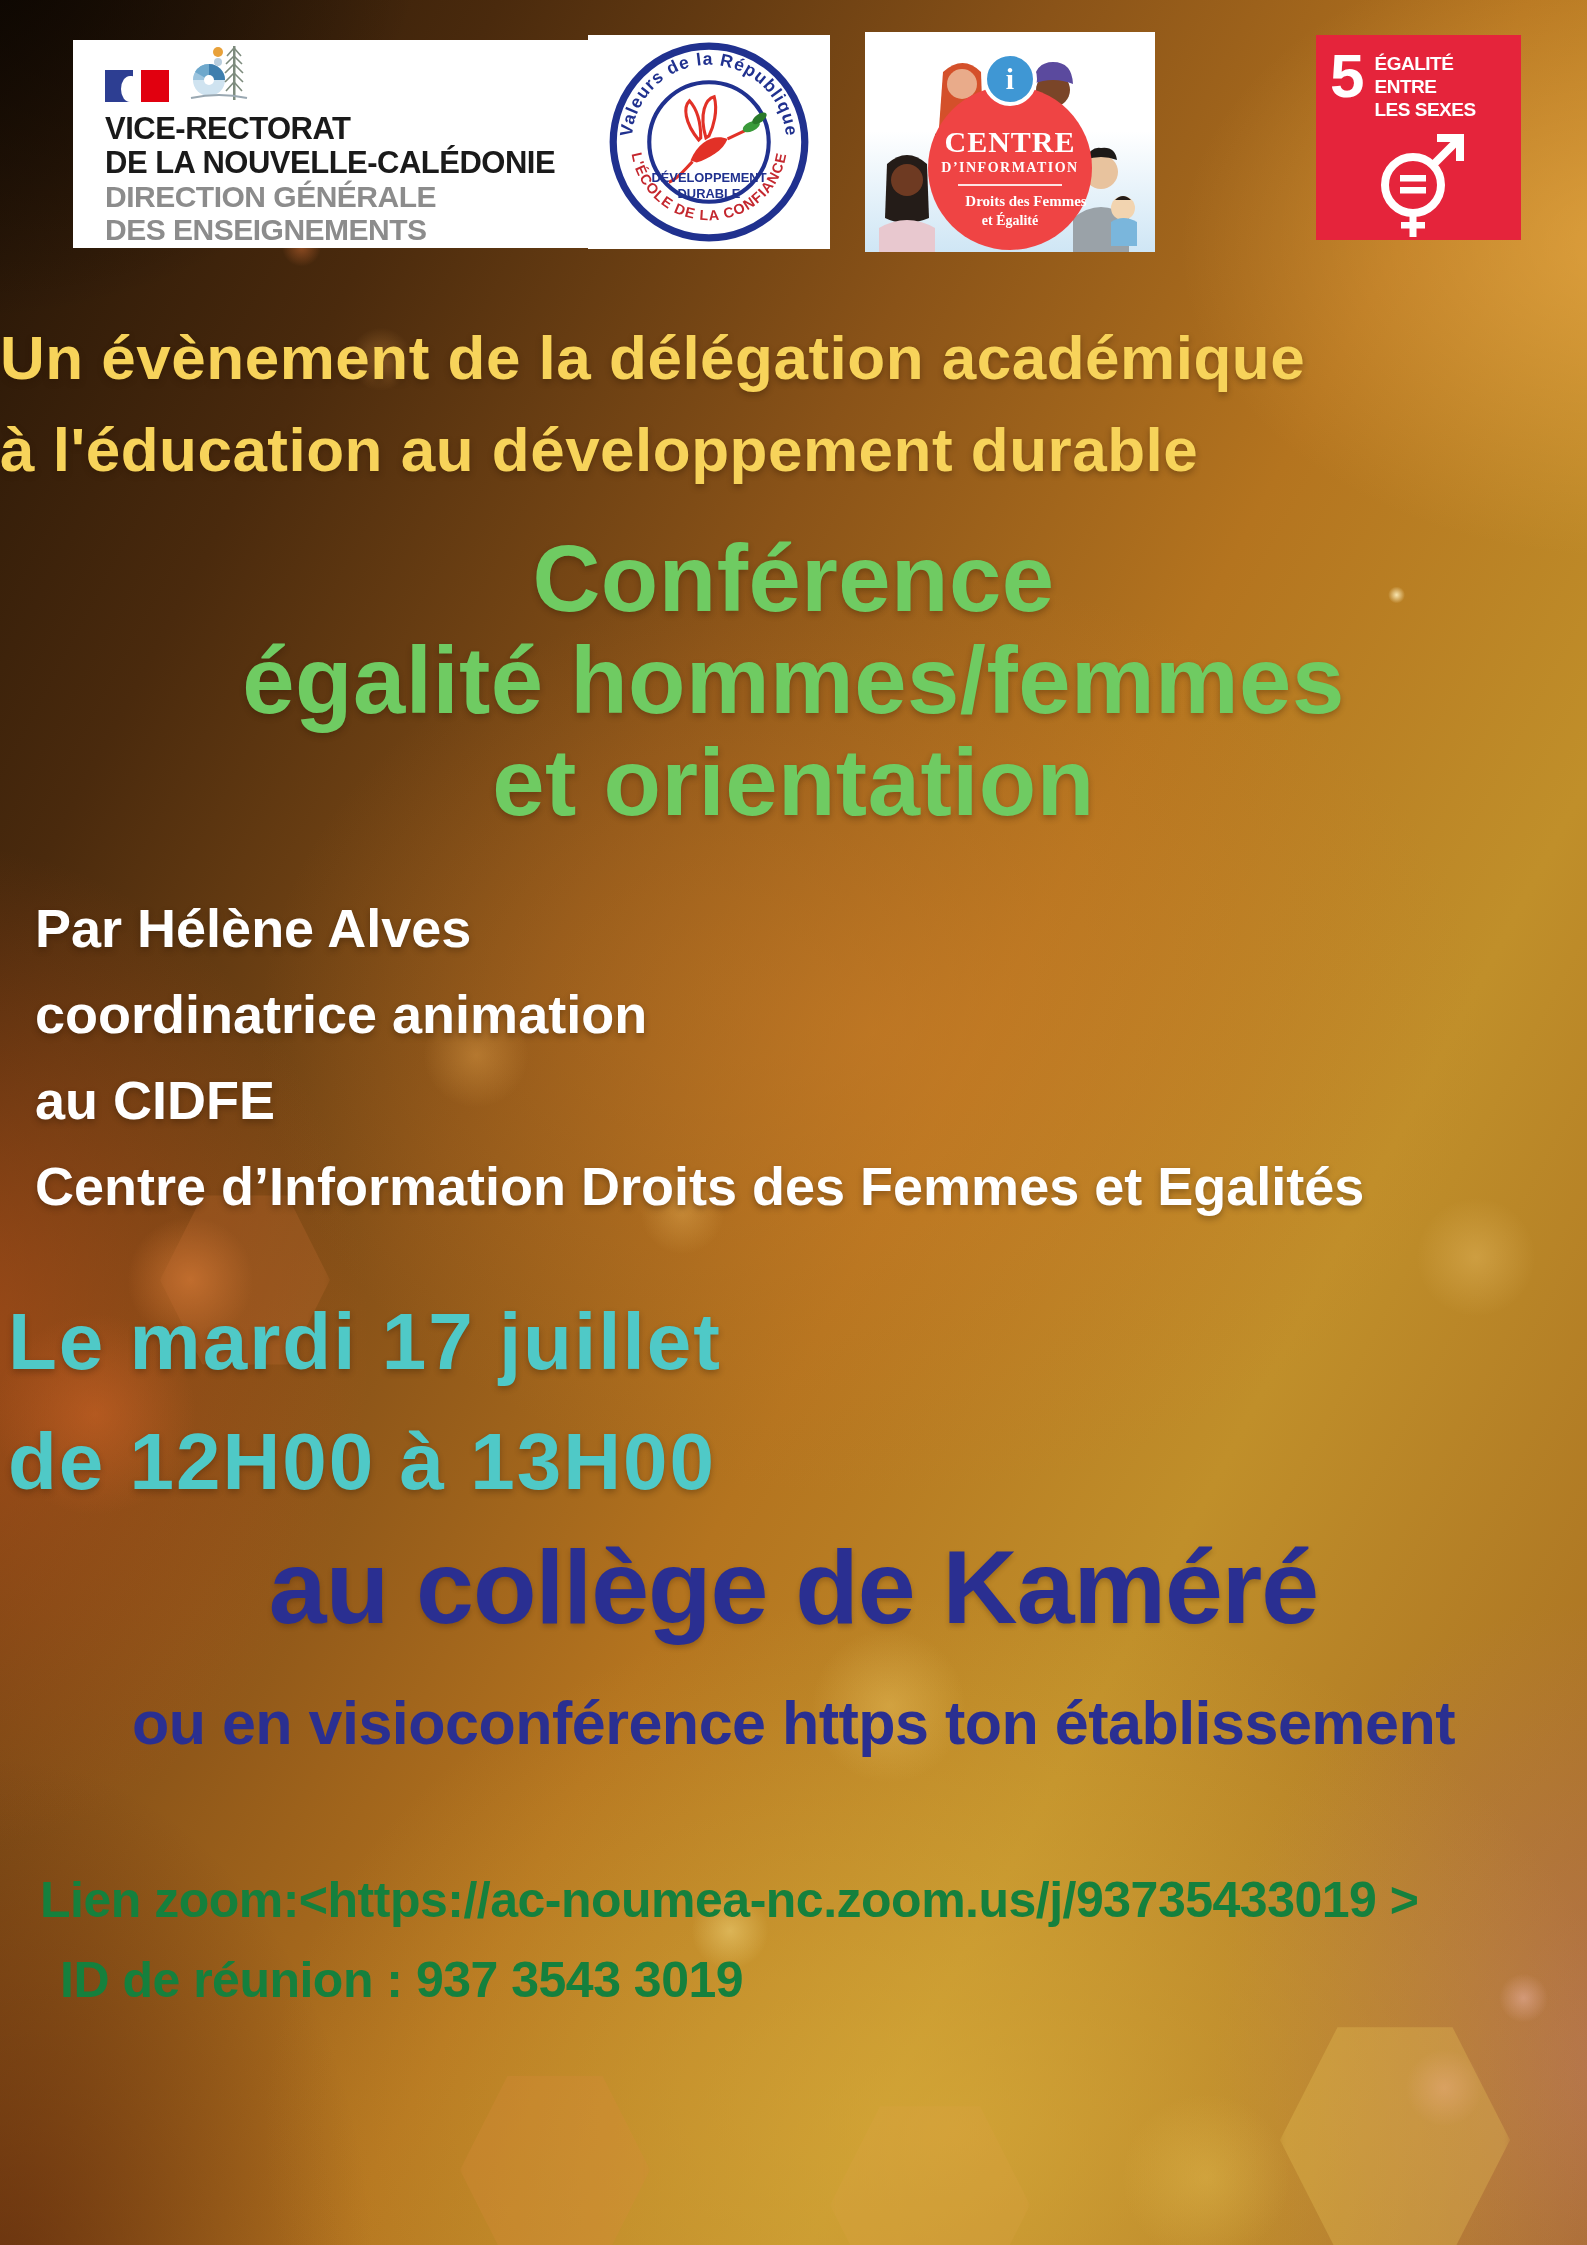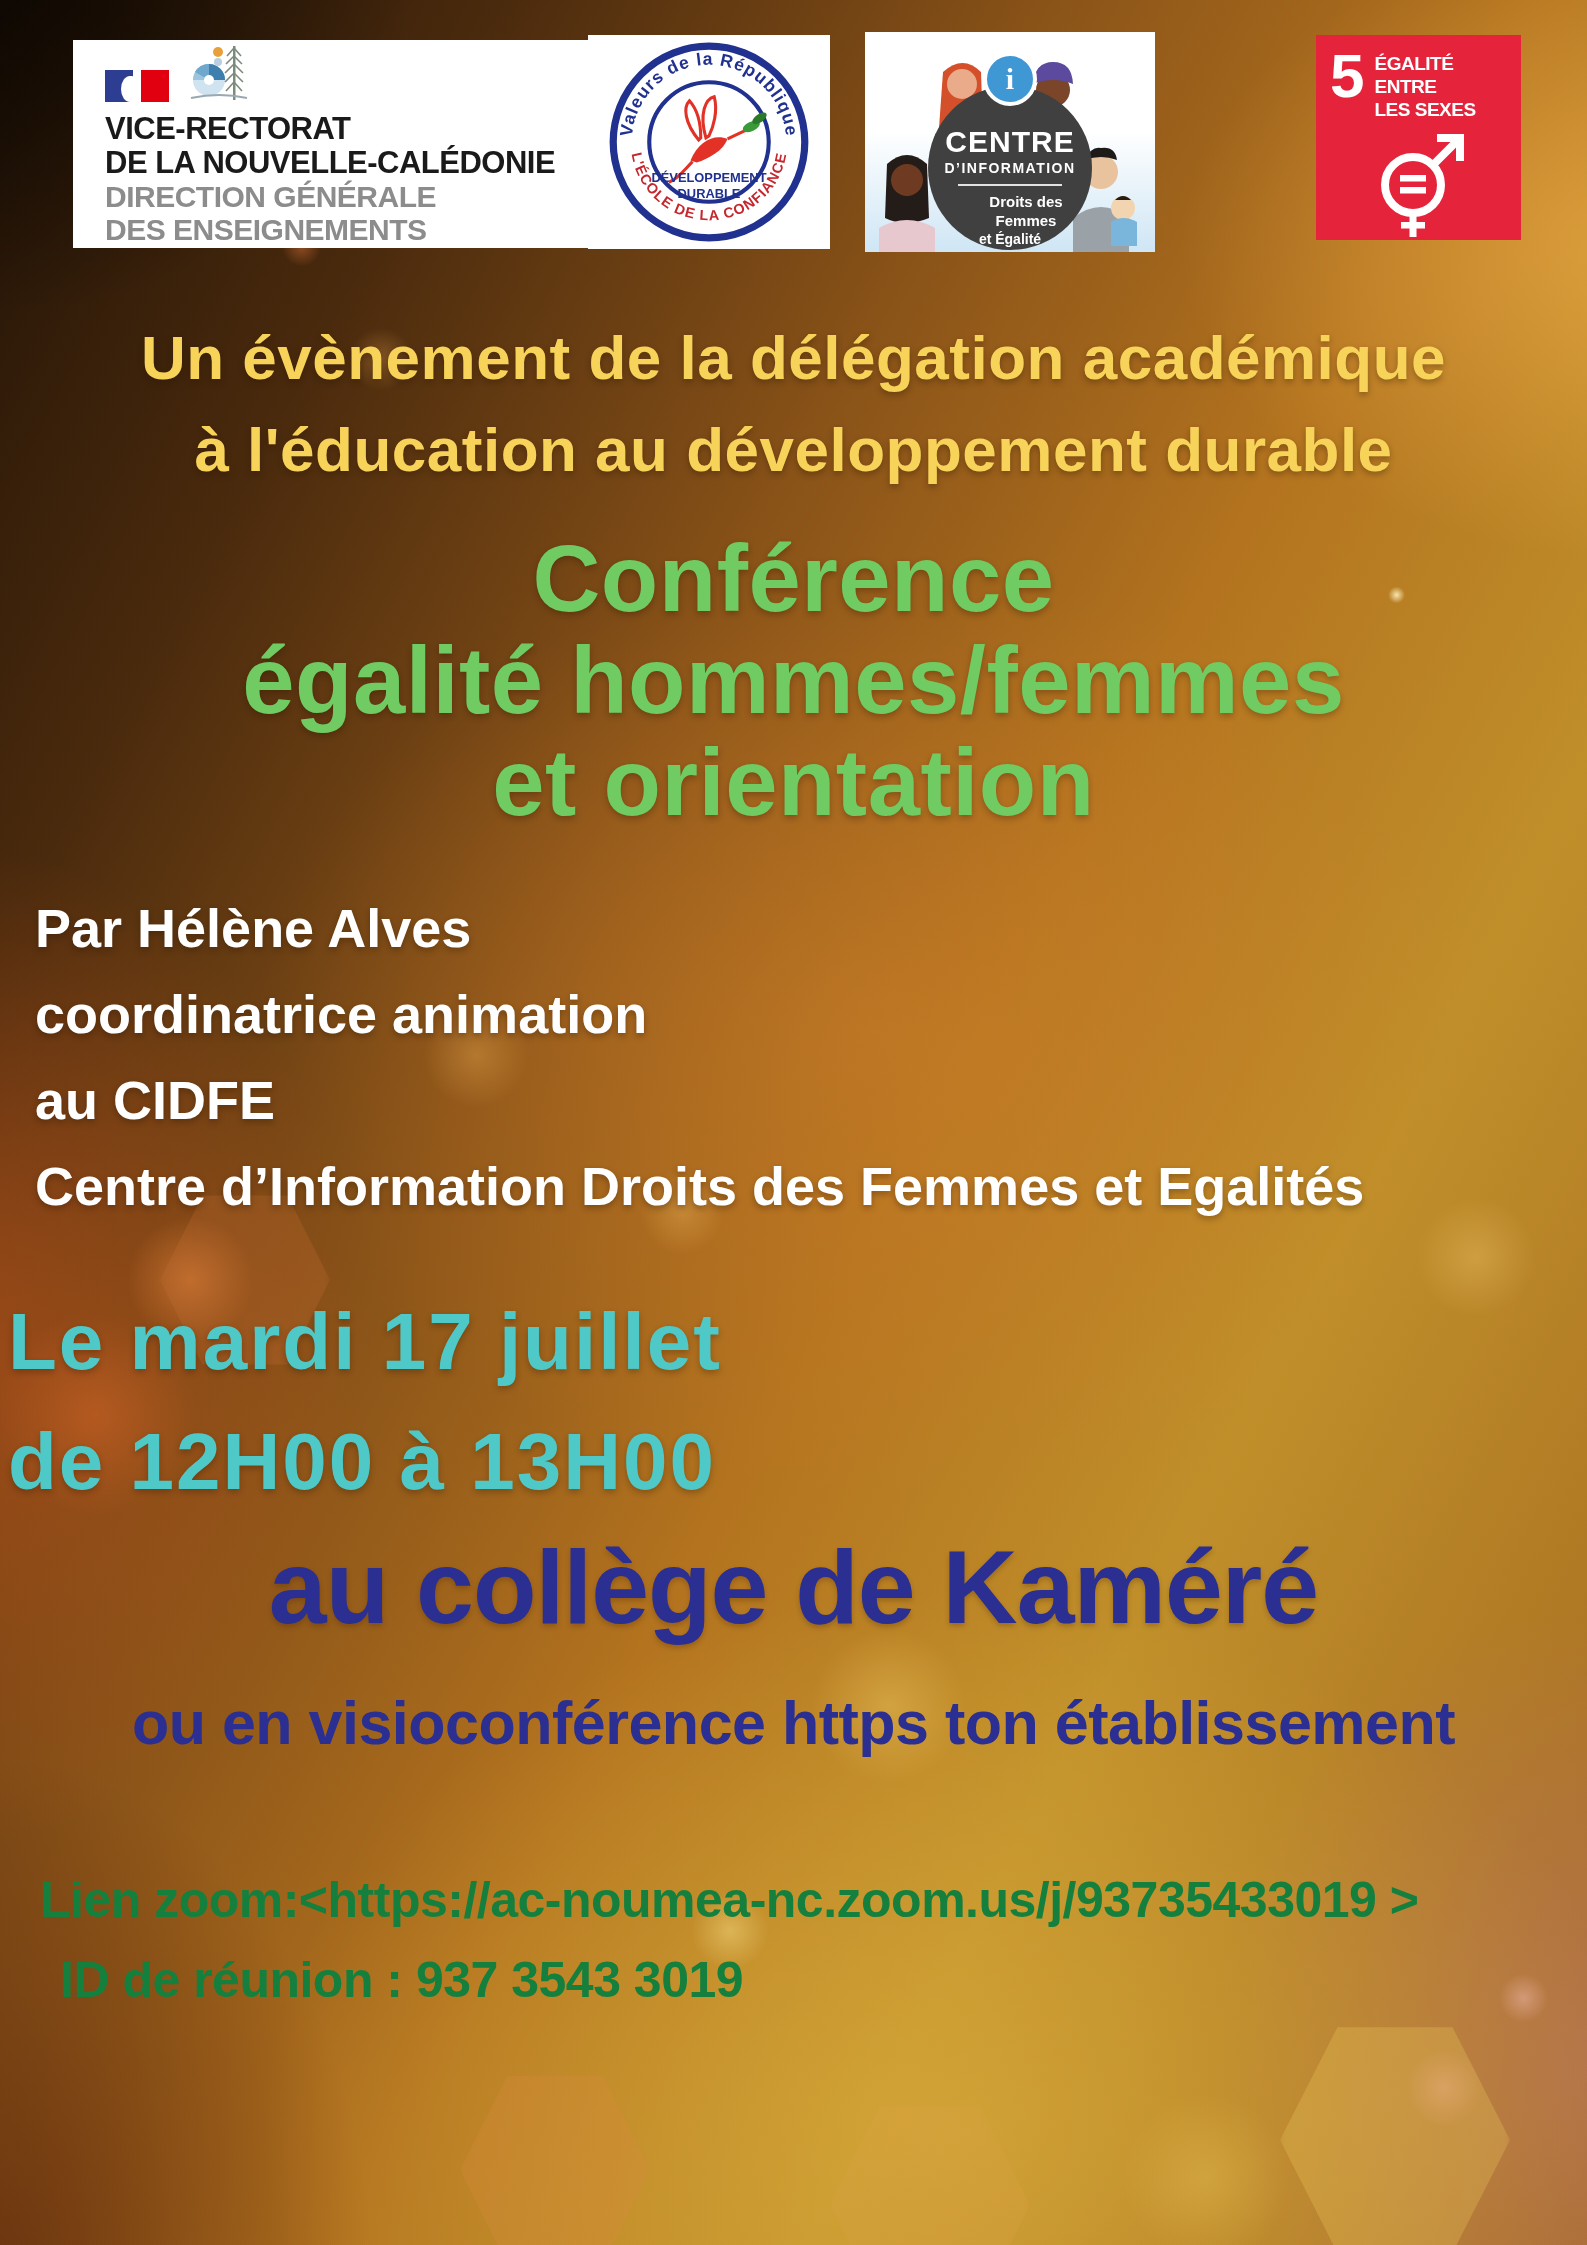--- a/index.html
+++ b/index.html
@@ -48,39 +48,39 @@
   .flag-blue::after{content:"";position:absolute;right:-6px;top:6px;width:18px;height:26px;background:#fff;border-radius:50% 40% 30% 50%;}
   .flag-red{width:28px;height:32px;background:#e1000f;}
   .vr-t1{font-size:31px;font-weight:bold;color:#1a1a1a;letter-spacing:-0.5px;line-height:34px;}
   .vr-t2{font-size:31px;font-weight:bold;color:#1a1a1a;letter-spacing:-0.5px;line-height:34px;}
   .vr-t3,.vr-t4{font-size:30px;font-weight:bold;color:#8c8c8c;letter-spacing:-0.5px;line-height:33px;}
 
   .logo-seal{left:588px;top:35px;width:242px;height:214px;display:flex;align-items:center;justify-content:center;}
   .logo-cidff{left:865px;top:32px;width:290px;height:220px;overflow:hidden;}
   .cidff-sky{position:absolute;left:0;bottom:0;width:100%;height:55%;background:linear-gradient(#ffffff, #cfe6f5);}
   .cidff-circle{position:absolute;left:63px;top:54px;width:164px;height:164px;border-radius:50%;
-    background:#404040;color:#fff;text-align:center;box-sizing:border-box;padding-top:40px;}
+    background:#ef4444;color:#fff;text-align:center;box-sizing:border-box;padding-top:40px;font-family:Liberation Serif, serif;}
   .cidff-c1{font-size:30px;font-weight:bold;letter-spacing:1px;line-height:32px;}
   .cidff-c2{font-size:14px;font-weight:bold;letter-spacing:1.5px;line-height:20px;}
   .cidff-div{width:104px;height:2px;background:rgba(255,255,255,.85);margin:6px auto 6px;}
   .cidff-c3{font-size:15px;font-weight:bold;line-height:19px;margin-left:32px;}
   .cidff-c4{font-size:14px;font-weight:bold;line-height:19px;}
   .cidff-info{position:absolute;left:118px;top:20px;width:54px;height:54px;border-radius:50%;
     background:#3f97d4;border:4px solid #fff;box-sizing:border-box;color:#fff;
     font-size:30px;font-weight:bold;text-align:center;line-height:46px;font-family:"Liberation Serif","DejaVu Serif",serif;}
 
   .logo-sdg{left:1316px;top:35px;width:205px;height:205px;background:#e5243b;box-sizing:border-box;padding:12px 10px 0 14px;}
   .sdg-row{display:flex;gap:10px;align-items:flex-start;}
   .sdg-num{font-size:62px;font-weight:bold;color:#fff;line-height:58px;}
   .sdg-label{font-size:19px;font-weight:bold;color:#fff;line-height:23px;padding-top:5px;letter-spacing:-0.5px;}
   .sdg-sym{display:block;margin:2px auto 0;}
 
   
   .txt{position:absolute;font-weight:bold;}
-  .event{left:0;top:312px;width:100%;text-align:center;color:#f7d35a;font-size:62px;line-height:92px;letter-spacing:0.5px;text-shadow:0 3px 6px rgba(40,20,0,.35);}
+  .event{left:0;top:312px;width:100%;text-align:left;color:#f7d35a;font-size:62px;line-height:92px;letter-spacing:0.5px;text-shadow:0 3px 6px rgba(40,20,0,.35);}
   .title{left:0;top:528px;width:100%;text-align:center;color:#6fcb62;font-size:94px;line-height:102px;letter-spacing:0.5px;text-shadow:0 3px 6px rgba(40,20,0,.30);}
   .speaker{left:35px;top:885px;color:#ffffff;font-size:54px;line-height:86px;text-shadow:0 3px 6px rgba(40,20,0,.35);}
   .schedule{left:8px;top:1282px;color:#4fc9c7;font-size:80px;line-height:120px;letter-spacing:2px;text-shadow:0 3px 6px rgba(40,20,0,.30);}
   .loc-main{left:0;top:1528px;width:100%;text-align:center;color:#2a2f91;font-size:104px;line-height:118px;letter-spacing:-1px;text-shadow:0 3px 5px rgba(60,30,0,.25);}
   .loc-alt{left:0;top:1688px;width:100%;text-align:center;color:#2a2f91;font-size:61px;line-height:70px;letter-spacing:-0.5px;}
   .links{left:8px;top:1860px;color:#15803d;font-size:50px;line-height:80px;letter-spacing:-0.5px;margin-left:32px;}
   .links .indent{margin-left:20px;}
 </style>
 </head>
 <body>

